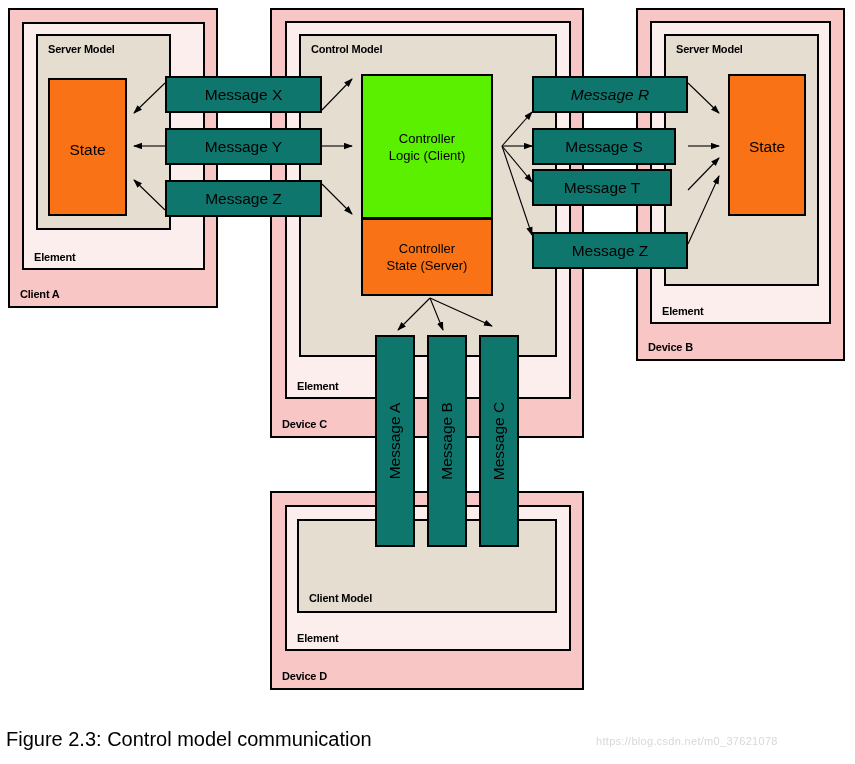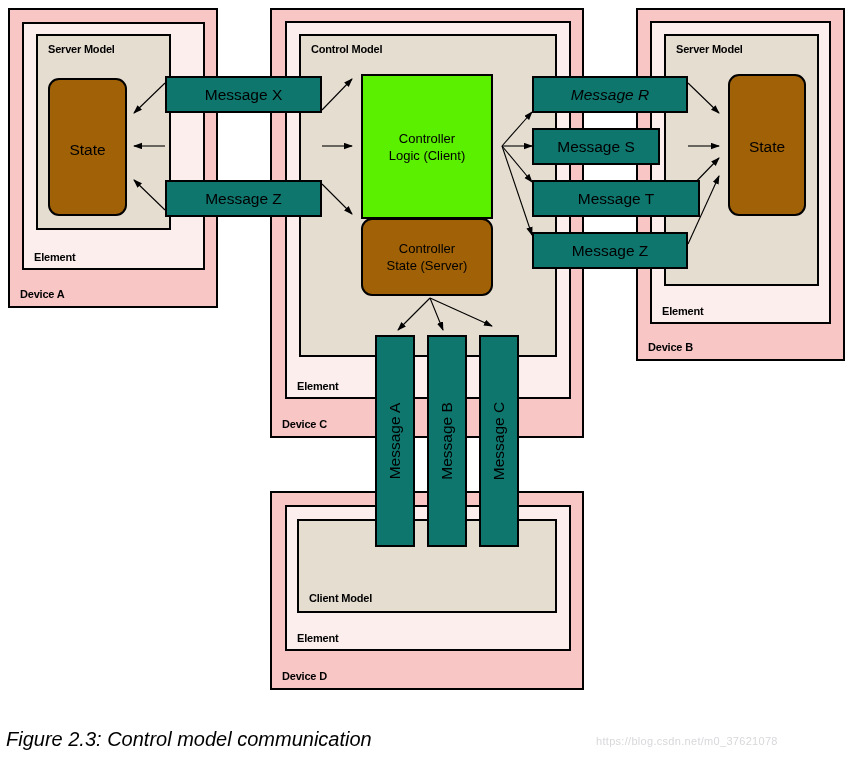--- a/index.html
+++ b/index.html
@@ -28,22 +28,21 @@
   .device {
     background: #f9c6c6;
   }
   .element {
     background: #fdeeee;
   }
   .model {
     background: #e6ddd1;
   }
   .state {
-    background: #a16207;
-    border-radius: 11px;
+    background: #f97316;
   }
   .logic {
     background: #5bef00;
   }
   .msg {
     background: #0f766e;
     border: 2px solid #000000;
   }
   .lbl {
     position: absolute;
@@ -95,41 +94,40 @@
     left: 0; top: 0;
     width: 855px;
     height: 764px;
     pointer-events: none;
   }
   #caption {
     position: absolute;
     left: 6px;
     top: 728px;
     font-size: 20px;
-    font-style: italic;
     color: #000000;
     white-space: nowrap;
   }
   #watermark {
     position: absolute;
     left: 596px;
     top: 735px;
     font-size: 11px;
     color: #d8d8dc;
     white-space: nowrap;
     letter-spacing: 0.3px;
   }
 </style>
 </head>
 <body>
 
 <div id="diagram-root">
 
   <div class="box device" style="left:8px; top:8px; width:210px; height:300px;">
-    <span class="lbl" style="left:10px; bottom:6px;">Device A</span>
+    <span class="lbl" style="left:10px; bottom:6px;">Client A</span>
   </div>
   <div class="box element" style="left:22px; top:22px; width:183px; height:248px;">
     <span class="lbl" style="left:10px; bottom:5px;">Element</span>
   </div>
   <div class="box model" style="left:36px; top:34px; width:135px; height:196px;">
     <span class="lbl" style="left:10px; top:7px;">Server Model</span>
   </div>
   <div class="box state" style="left:48px; top:78px; width:79px; height:138px;">
     <span class="ctr-lbl" style="top:61px;">State</span>
   </div>
@@ -211,31 +209,34 @@
 
       <line x1="430" y1="298" x2="398" y2="330"></line>
       <line x1="430" y1="298" x2="443" y2="330"></line>
       <line x1="430" y1="298" x2="492" y2="326"></line>
     </g>
   </svg>
 
   <div class="box msg" style="left:165px; top:76px; width:157px; height:37px;">
     <span class="msg-text">Message X</span>
   </div>
+  <div class="box msg" style="left:165px; top:128px; width:157px; height:37px;">
+    <span class="msg-text">Message Y</span>
+  </div>
   <div class="box msg" style="left:165px; top:180px; width:157px; height:37px;">
     <span class="msg-text">Message Z</span>
   </div>
 
   <div class="box msg" style="left:532px; top:76px; width:156px; height:37px;font-style:italic;">
     <span class="msg-text">Message R</span>
   </div>
-  <div class="box msg" style="left:532px; top:128px; width:128px; height:37px;padding-left:36px;">
+  <div class="box msg" style="left:532px; top:128px; width:144px; height:37px;padding-left:36px;">
     <span class="msg-text">Message S</span>
   </div>
-  <div class="box msg" style="left:532px; top:180px; width:168px; height:37px;">
+  <div class="box msg" style="left:532px; top:169px; width:140px; height:37px;">
     <span class="msg-text">Message T</span>
   </div>
   <div class="box msg" style="left:532px; top:232px; width:156px; height:37px;">
     <span class="msg-text">Message Z</span>
   </div>
 
   <div class="box msg msg-vert" style="left:375px; top:335px; width:40px; height:212px;">
     <span>Message A</span>
   </div>
   <div class="box msg msg-vert" style="left:427px; top:335px; width:40px; height:212px;">

